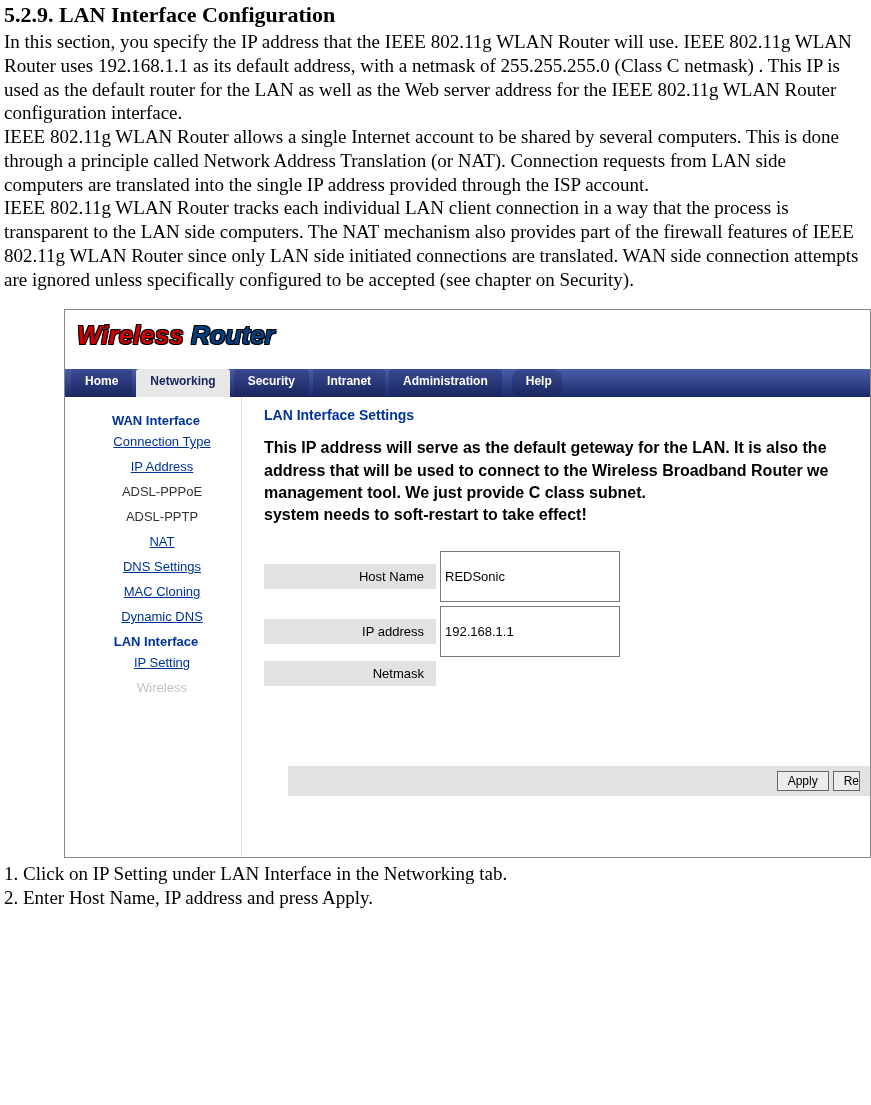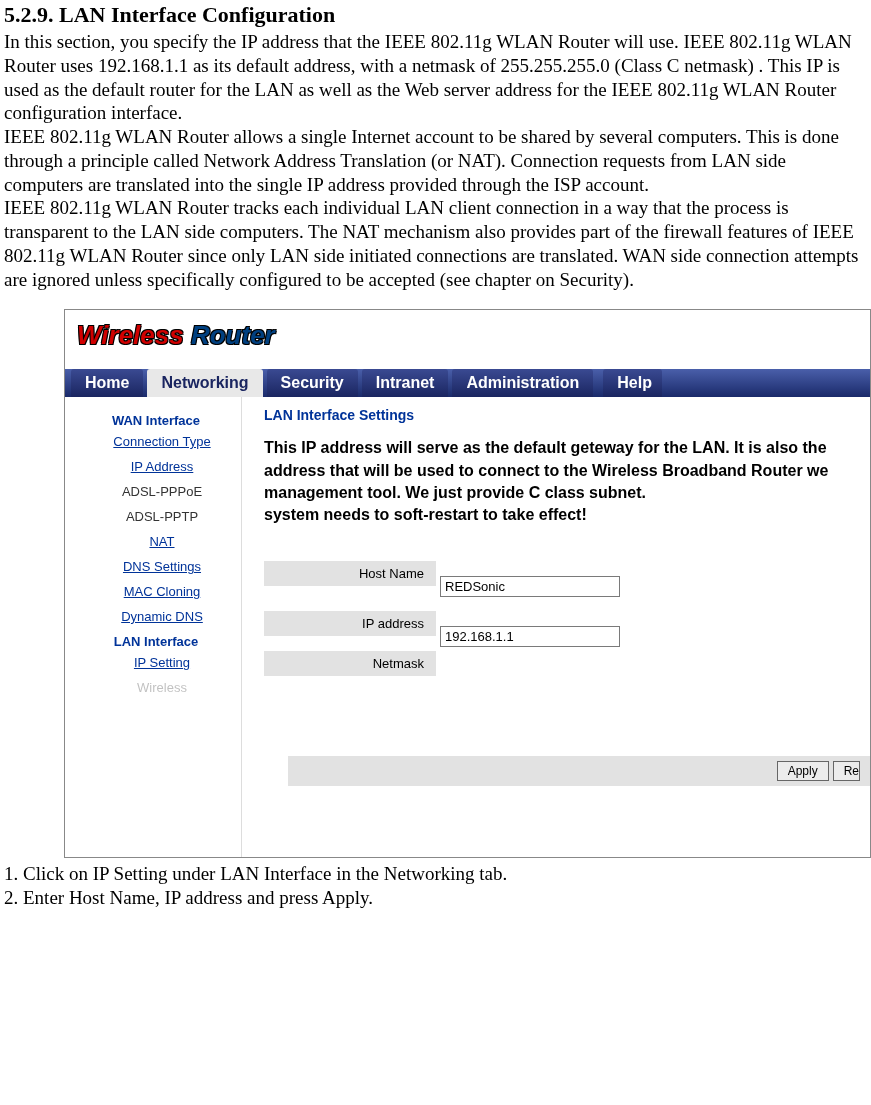--- a/index.html
+++ b/index.html
@@ -44,34 +44,35 @@
   .nav-bar {
     background: linear-gradient(#4a5faa, #1a2a6a);
     height: 28px;
     display: flex;
     align-items: stretch;
   }
   .nav-tab {
     background: linear-gradient(#3a4a92, #1a2560);
     color: #fff;
     font-weight: bold;
-    font-size: 16px;
+    font-size: 12px;
     padding: 5px 14px;
     margin-right: 4px;
     border-radius: 3px 3px 0 0;
     cursor: pointer;
     text-align: center;
   }
   .nav-tab.active {
     background: #e8e8e8;
     color: #1a2560;
   }
   .nav-tab.help {
     margin-left: 6px;
     padding-right: 10px;
+    border-radius: 9px;
   }
   .ss-body {
     display: flex;
     min-height: 460px;
   }
   .sidebar {
     width: 170px;
     background: #fff;
     padding: 10px 0 0 6px;
     border-right: 1px solid #ddd;
@@ -121,26 +122,25 @@
   }
   .form-label-cell {
     background: #e2e2e2;
     width: 160px;
     text-align: right;
     padding: 5px 12px 5px 0;
     font-size: 13px;
   }
   .form-input {
     border: 1px solid #7a7a7a;
-    padding: 1px 4px;
+    padding: 16px 4px;
     font-size: 13px;
     width: 170px;
     height: 17px;
     margin-left: 4px;
-    margin-top: 25px;
   }
   .form-input.disabled {
     color: #aaa;
   }
   .apply-bar {
     background: #e2e2e2;
     height: 30px;
     display: flex;
     justify-content: flex-end;
     align-items: center;

